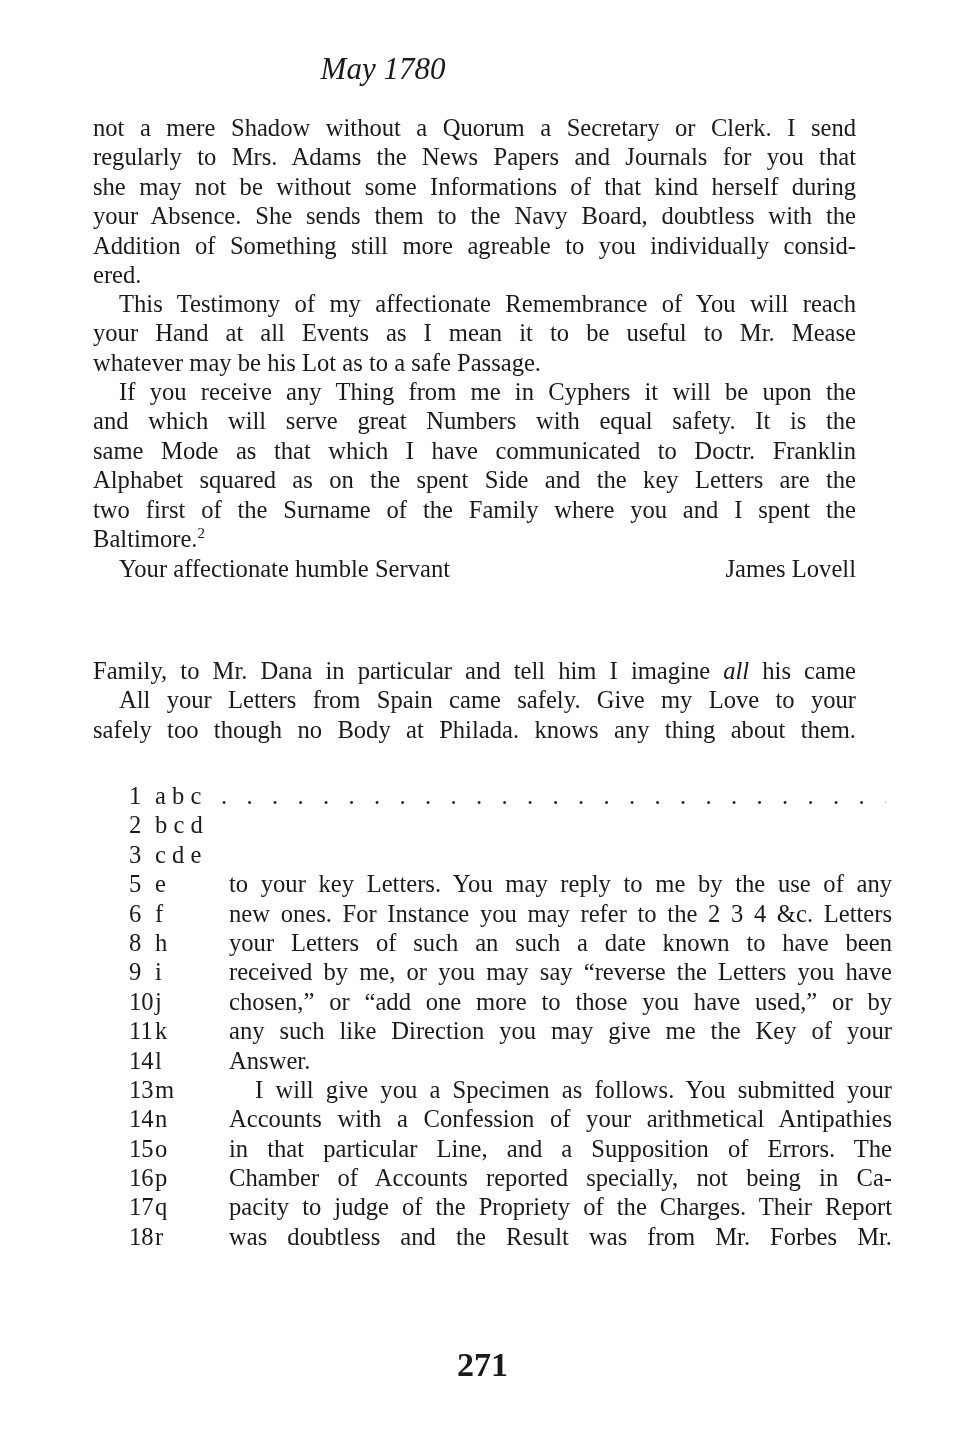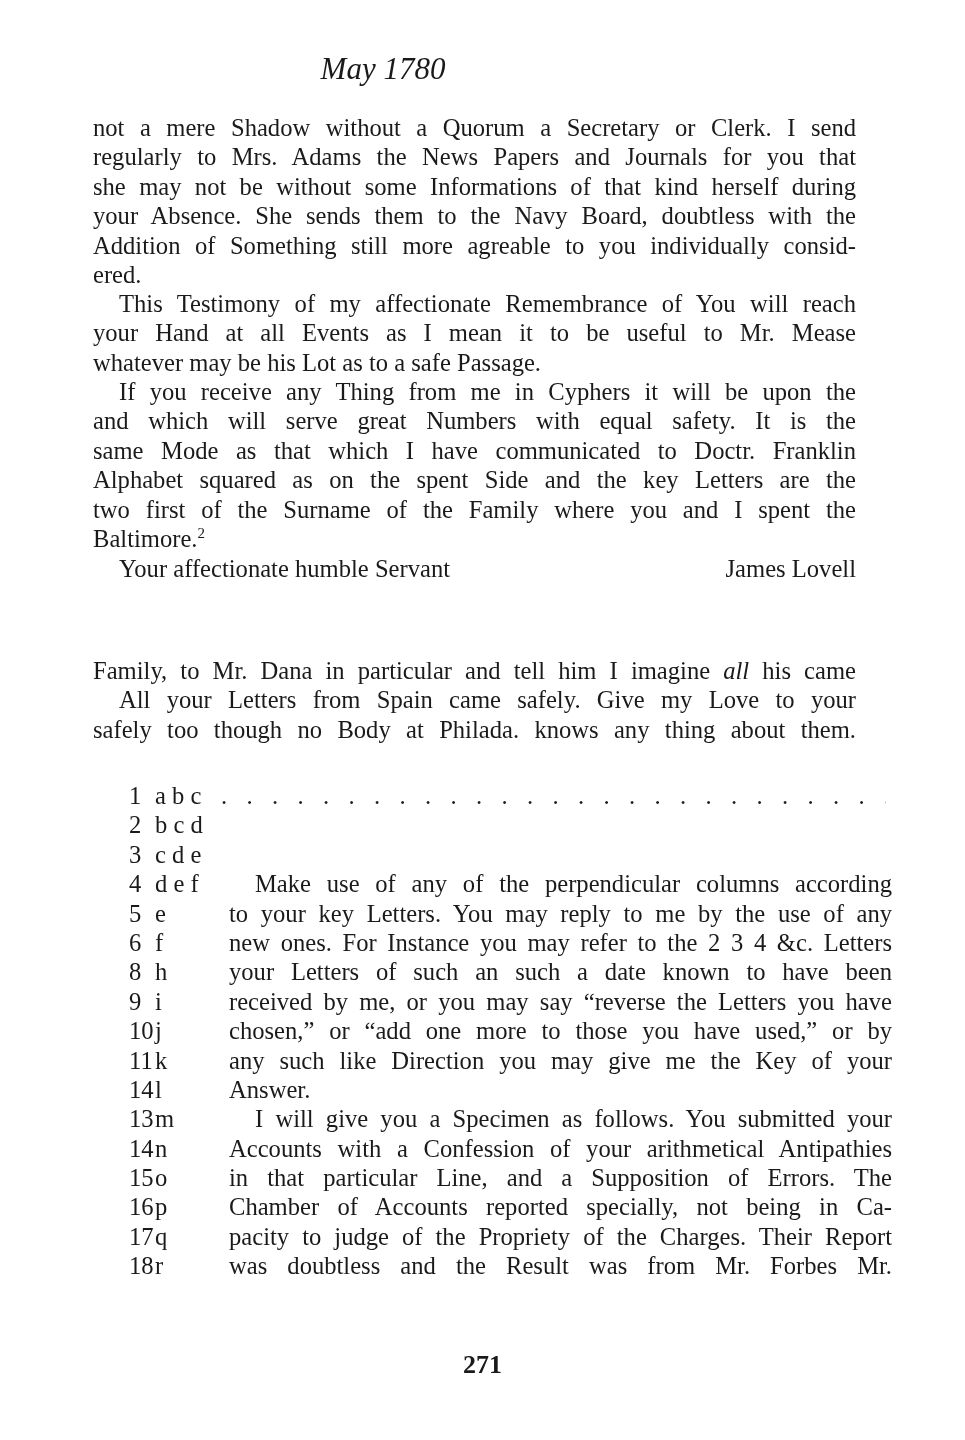--- a/index.html
+++ b/index.html
@@ -103,21 +103,21 @@
       left: 100px;
       right: 0;
       top: 0;
     }
     .folio {
       position: absolute;
       top: 1348px;
       left: 0;
       width: 965px;
       text-align: center;
-      font-size: 26px;
+      font-size: 34px;
       font-weight: bold;
       line-height: 34px;
     }
   </style>
 </head>
 <body>
 
 <div class="running-head">May 1780</div>
 
 <div class="text-block" style="top:113px;">
@@ -170,24 +170,20 @@
       <span class="cipher-key"><span class="cipher-num">1</span><span>a b c</span></span>
       <span class="leader">. . . . . . . . . . . . . . . . . . . . . . . . . . . . . . . . . . . . . . . . . . . . . . . . . . . . . . . . . .</span>
     </div>
     <div class="cipher-row">
       <span class="cipher-key"><span class="cipher-num">2</span><span>b c d</span></span>
     </div>
     <div class="cipher-row">
       <span class="cipher-key"><span class="cipher-num">3</span><span>c d e</span></span>
     </div>
     <div class="cipher-row">
-      <span class="cipher-key"><span class="cipher-num">4</span><span>d e f</span></span>
-      <span class="cipher-text line first-indent">Make use of any of the perpendicular columns according</span>
-    </div>
-    <div class="cipher-row">
       <span class="cipher-key"><span class="cipher-num">5</span><span>e</span></span>
       <span class="cipher-text line">to your key Letters. You may reply to me by the use of any</span>
     </div>
     <div class="cipher-row">
       <span class="cipher-key"><span class="cipher-num">6</span><span>f</span></span>
       <span class="cipher-text line">new ones. For Instance you may refer to the 2 3 4 &amp;c. Letters</span>
     </div>
     <div class="cipher-row">
       <span class="cipher-key"><span class="cipher-num">8</span><span>h</span></span>
       <span class="cipher-text line">your Letters of such an such a date known to have been</span>

